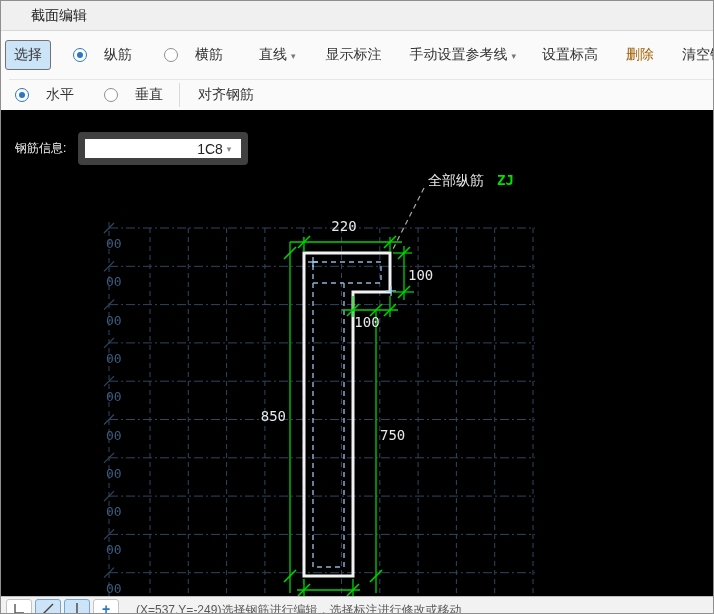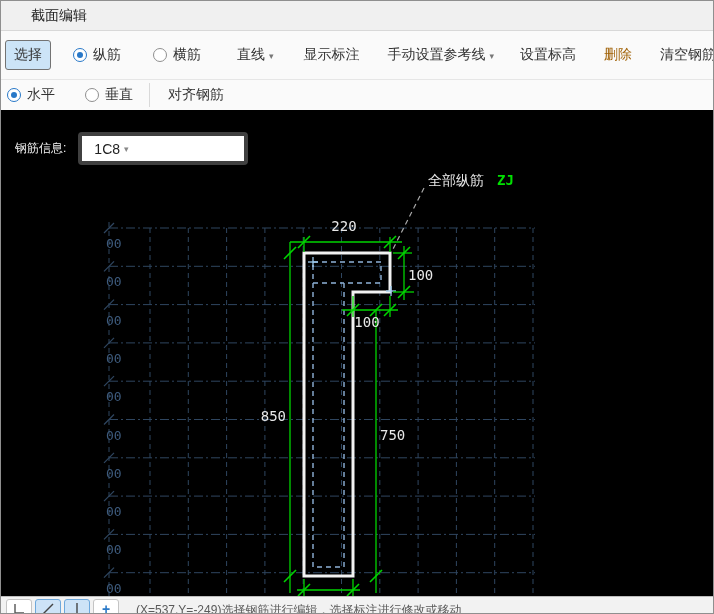--- a/index.html
+++ b/index.html
@@ -15,42 +15,42 @@
     display:flex;align-items:center;padding-left:30px;
     font-size:14px;color:#222;
   }
   
   .toolbar1{
     height:48px;background:#fafafa;display:flex;align-items:center;
     font-size:14px;color:#333;
   }
   .toolbar2{
     height:31px;background:#fafafa;border-top:1px solid #e6e6e6;
-    display:flex;align-items:center;font-size:14px;color:#333;
+    display:flex;align-items:center;font-size:14px;color:#333;margin-left:8px;
   }
   .tb-btn{padding:5px 8px;border-radius:3px;cursor:default;white-space:nowrap;}
   .tb-btn.active{background:#cce4f7;border:1px solid #737373;}
   .tb-btn.disabled{color:#a16207;}
   .caret{font-size:9px;color:#777;margin-left:4px;}
   .vsep{width:1px;height:24px;background:#d9d9d9;margin:0 10px;}
-  .radio{display:flex;align-items:center;gap:6px;white-space:nowrap;}
+  .radio{display:flex;align-items:center;gap:17px;white-space:nowrap;}
   .radio .dot{width:14px;height:14px;border-radius:50%;border:1px solid #8f8f8f;background:#fff;position:relative;flex:0 0 auto;}
   .radio.checked .dot{border-color:#2878c8;}
   .radio.checked .dot::after{content:"";position:absolute;left:3px;top:3px;right:3px;bottom:3px;border-radius:50%;background:#2878c8;}
   
   .canvas{position:relative;width:714px;height:487px;background:#000;overflow:hidden;}
   .canvas svg{position:absolute;left:0;top:0;}
   .rebar-row{
     position:absolute;left:0;top:22px;display:flex;align-items:center;
     padding-left:14px;gap:12px;z-index:3;
   }
   .rebar-label{color:#f2f2f2;font-size:12px;}
   .rebar-select{
-    width:170px;height:33px;background:#fff;border-radius:4px;border:4px solid #404040;
-    display:flex;align-items:center;justify-content:flex-start;
+    width:170px;height:33px;background:#fff;border-radius:4px;border:7px solid #404040;
+    display:flex;align-items:center;justify-content:flex-end;
     padding:0 10px 0 12px;font-size:14px;color:#222;cursor:default;
   }
   .rebar-select .caret{color:#888;}
   
   .statusbar{
     position:absolute;left:0;bottom:0;width:714px;height:17px;background:#f2f2f2;
     border-top:1px solid #bdbdbd;overflow:hidden;
   }
   .statusbar .inner{display:flex;align-items:flex-start;height:26px;padding:2px 0 0 5px;gap:3px;}
   .sb-btn{

